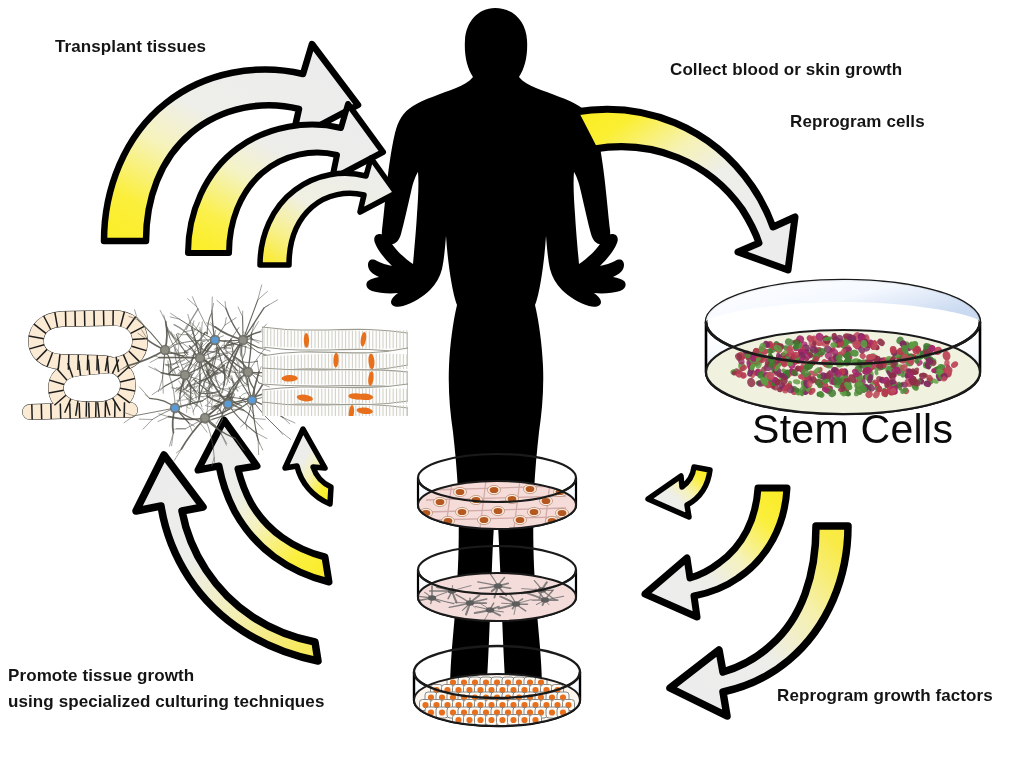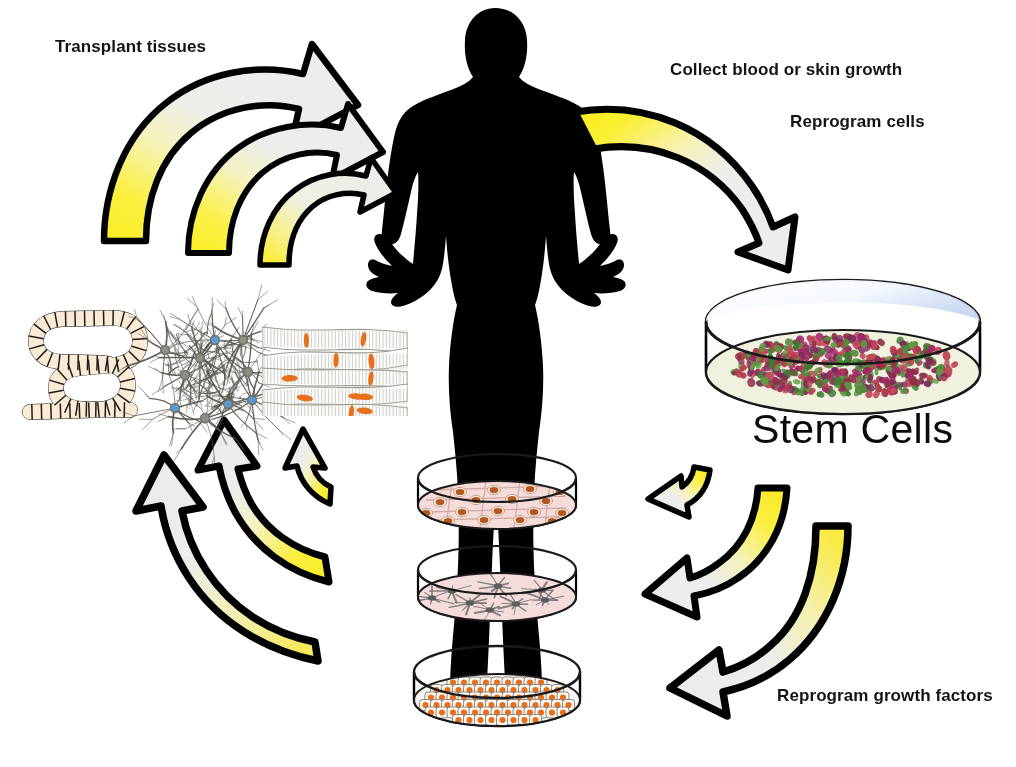--- a/index.html
+++ b/index.html
@@ -1907,16 +1907,18 @@
   </svg>
 
   <div class="lbl" style="left:55px; top:35px;">Transplant tissues</div>
 
   <div class="lbl" style="left:670px; top:58px;">Collect blood or skin growth</div>
 
   <div class="lbl" style="left:781px; top:110px;margin-left:9px;">Reprogram cells</div>
 
   <div class="dishlabel" style="left:752px; top:406px;">Stem Cells</div>
 
+  <div class="lbl" style="left:8px; top:664px;">Promote tissue growth</div>
+  <div class="lbl" style="left:8px; top:690px;">using specialized culturing techniques</div>
 
   <div class="lbl" style="left:777px; top:684px;">Reprogram growth factors</div>
 
 </div>
 
 </body></html>

